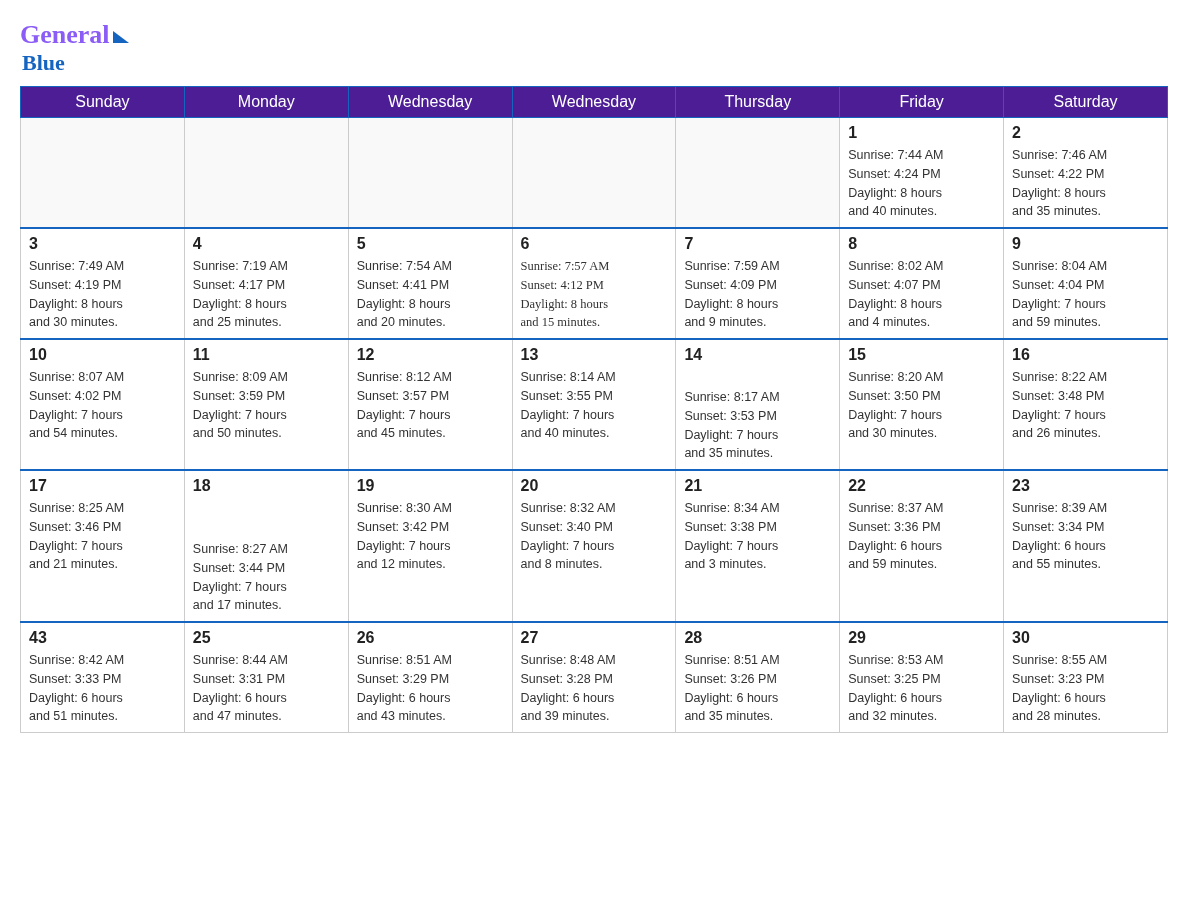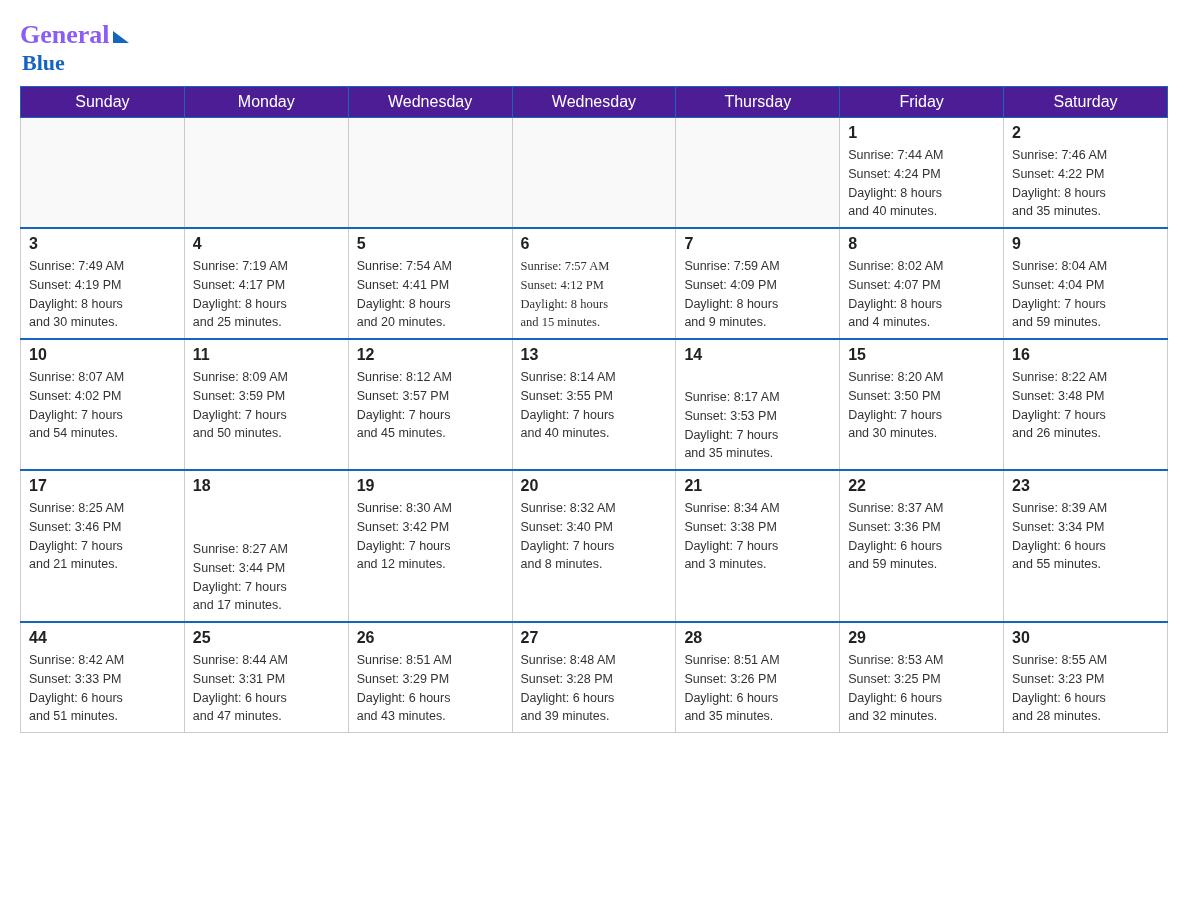--- a/index.html
+++ b/index.html
@@ -303,21 +303,21 @@
         <td>
           <div class="day-number">23</div>
           <div class="day-info" style="white-space: pre-line;">Sunrise: 8:39 AM
 Sunset: 3:34 PM
 Daylight: 6 hours
 and 55 minutes.</div>
         </td>
       </tr>
       <tr class="row-separator">
         <td>
-          <div class="day-number">44</div>
+          <div class="day-number">43</div>
           <div class="day-info" style="white-space: pre-line;">Sunrise: 8:42 AM
 Sunset: 3:33 PM
 Daylight: 6 hours
 and 51 minutes.</div>
         </td>
         <td>
           <div class="day-number">25</div>
           <div class="day-info" style="white-space: pre-line;">Sunrise: 8:44 AM
 Sunset: 3:31 PM
 Daylight: 6 hours

